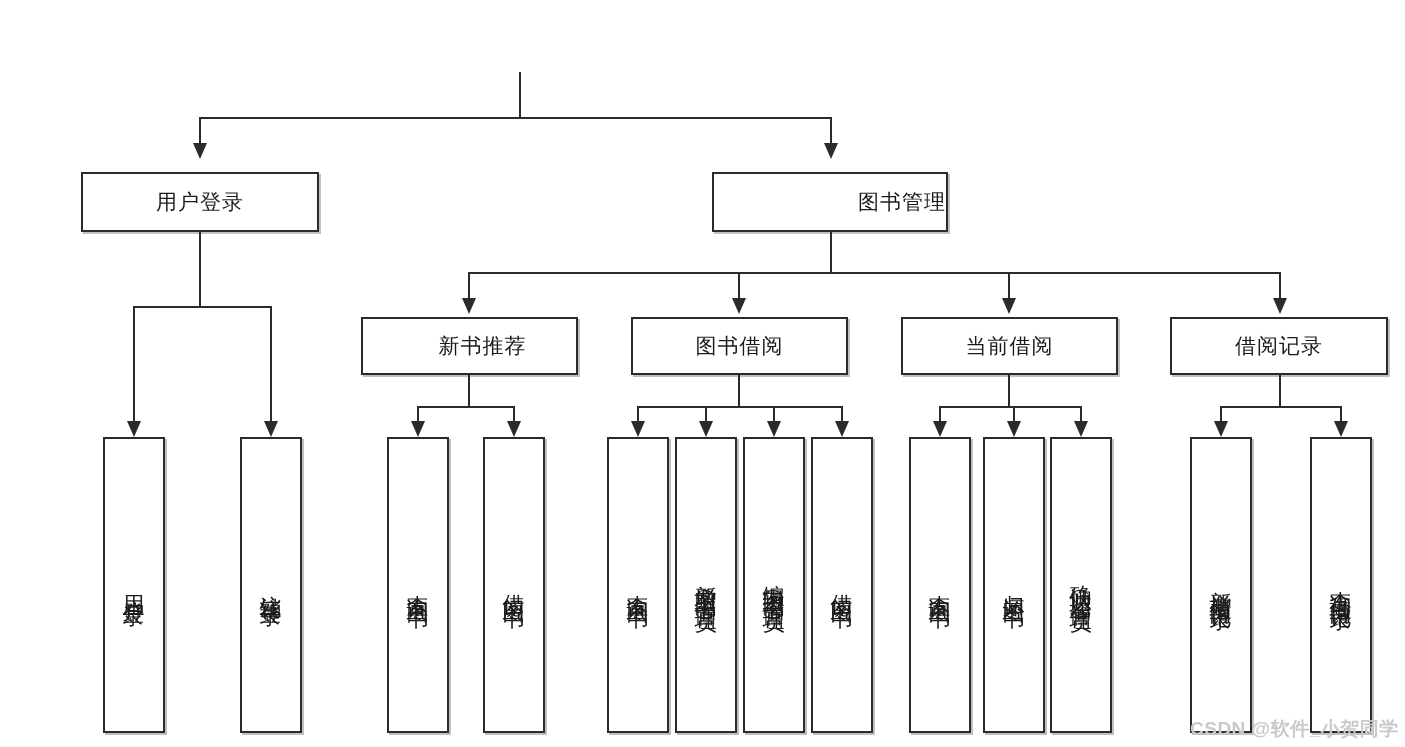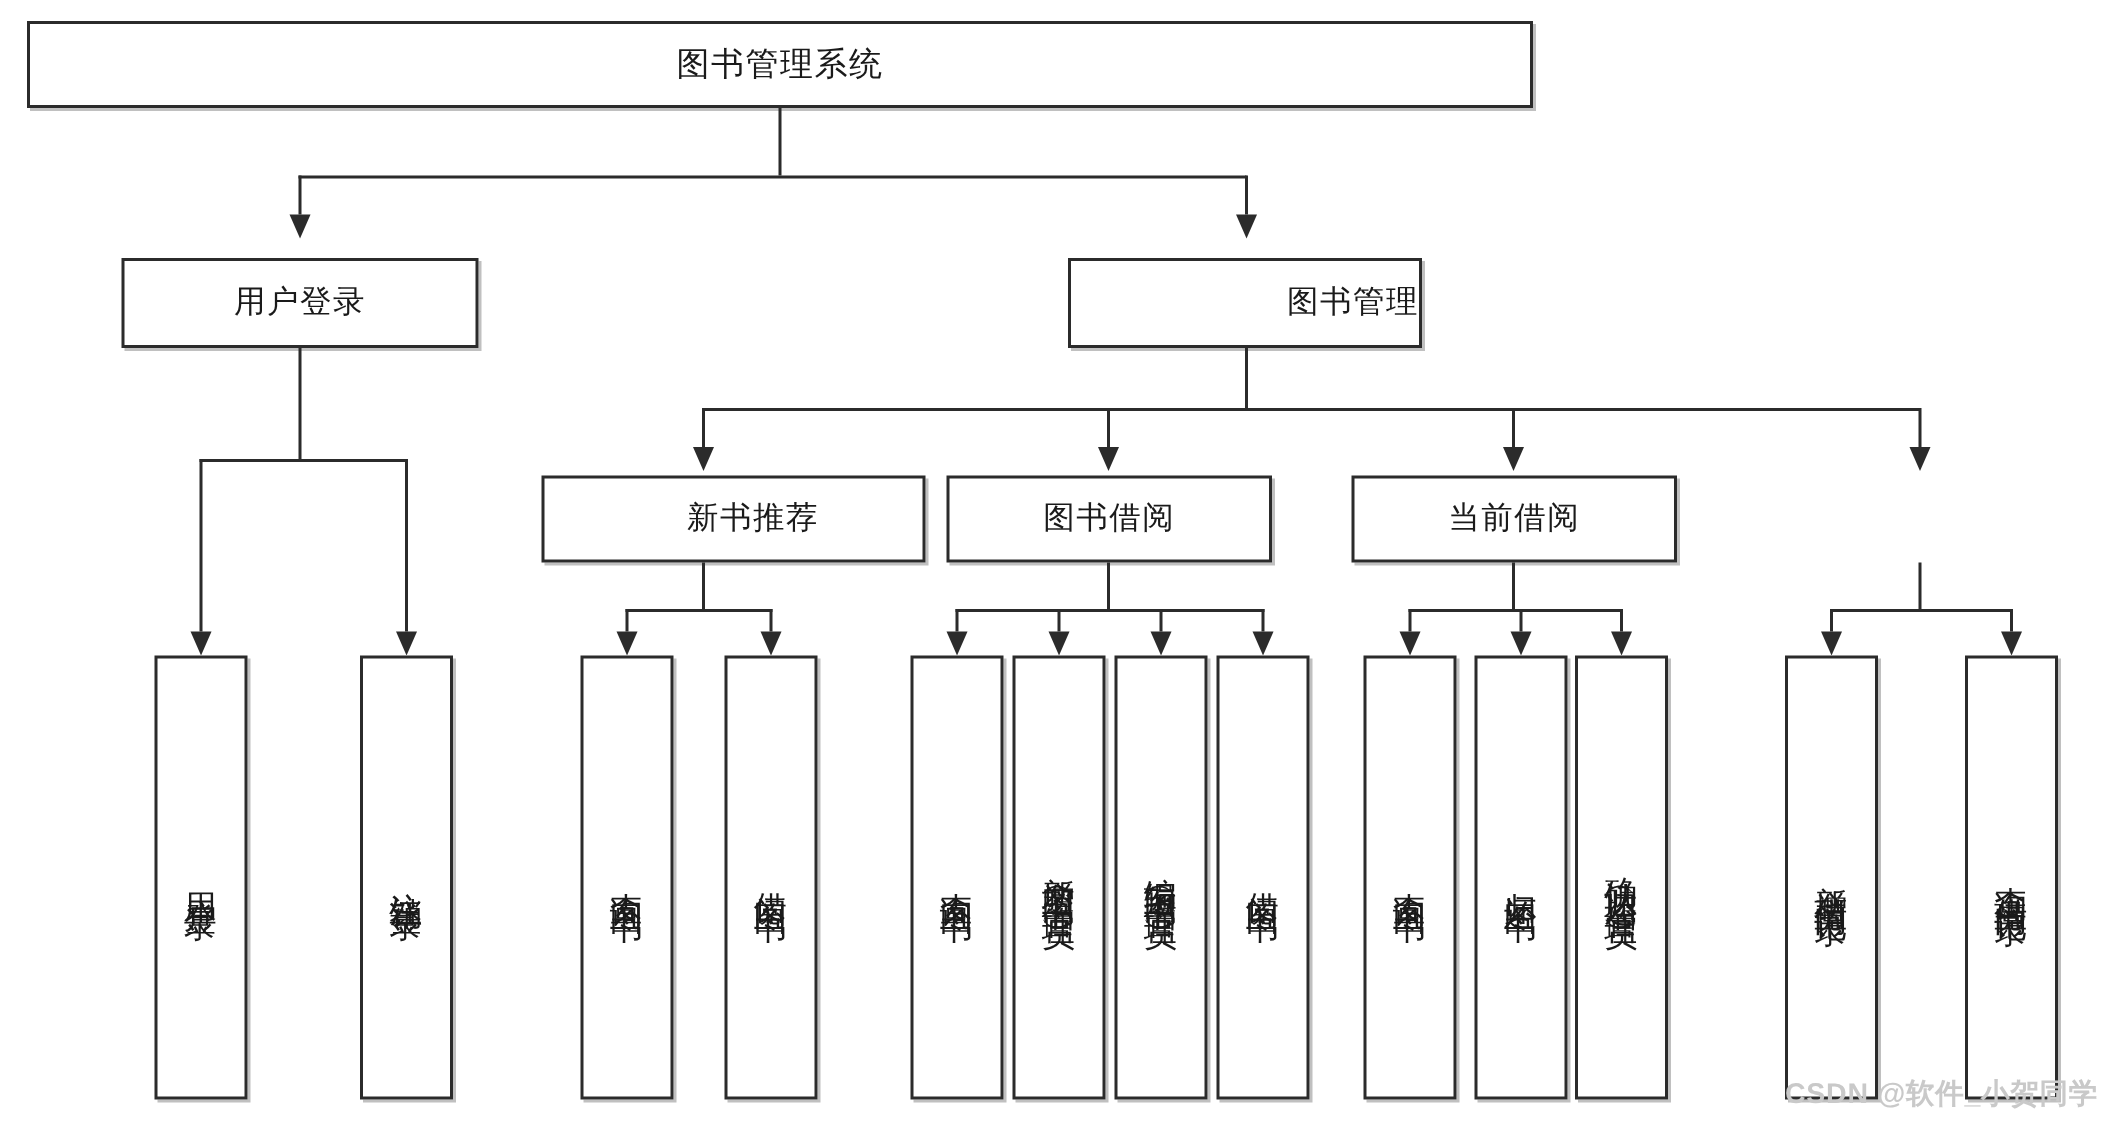--- a/index.html
+++ b/index.html
@@ -82,23 +82,20 @@
     white-space: nowrap;
     letter-spacing: 0.5px;
     font-weight: bold;
   }
 </style>
 </head>
 <body>
 
 <div id="canvas">
 
-  <div class="node shadow" id="node-root" style="left:18px;top:14px;width:1004px;height:58px;">
-    <span class="node-label">图书管理系统</span>
-  </div>
 
   <div class="vline" style="left:519px;top:72px;height:45px;"></div>
 
   <div class="hline" style="left:199px;top:117px;width:632px;"></div>
 
   <div class="vline" style="left:199px;top:117px;height:26px;"></div>
   <div class="arrow" style="left:193px;top:143px;"></div>
   <div class="vline" style="left:830px;top:117px;height:26px;"></div>
   <div class="arrow" style="left:824px;top:143px;"></div>
 
@@ -121,28 +118,31 @@
   <div class="hline" style="left:468px;top:272px;width:812px;"></div>
   <div class="vline" style="left:468px;top:272px;height:26px;"></div>
   <div class="arrow" style="left:462px;top:298px;"></div>
   <div class="vline" style="left:738px;top:272px;height:26px;"></div>
   <div class="arrow" style="left:732px;top:298px;"></div>
   <div class="vline" style="left:1008px;top:272px;height:26px;"></div>
   <div class="arrow" style="left:1002px;top:298px;"></div>
   <div class="vline" style="left:1279px;top:272px;height:26px;"></div>
   <div class="arrow" style="left:1273px;top:298px;"></div>
 
-  <div class="node shadow" style="left:361px;top:317px;width:256px;height:58px;padding-left:26px;">
+  <div class="node shadow" style="left:361px;top:317px;width:217px;height:58px;padding-left:26px;">
     <span class="node-label">新书推荐</span>
   </div>
   <div class="node shadow" style="left:901px;top:317px;width:217px;height:58px;">
     <span class="node-label">当前借阅</span>
   </div>
   <div class="node shadow" style="left:631px;top:317px;width:217px;height:58px;">
     <span class="node-label">图书借阅</span>
+  </div>
+  <div class="node shadow" style="left:1170px;top:317px;width:218px;height:58px;">
+    <span class="node-label">借阅记录</span>
   </div>
 
   <div class="vline" style="left:468px;top:375px;height:31px;"></div>
   <div class="hline" style="left:417px;top:406px;width:98px;"></div>
   <div class="vline" style="left:417px;top:406px;height:15px;"></div>
   <div class="arrow" style="left:411px;top:421px;"></div>
   <div class="vline" style="left:513px;top:406px;height:15px;"></div>
   <div class="arrow" style="left:507px;top:421px;"></div>
 
   <div class="vline" style="left:738px;top:375px;height:31px;"></div>

